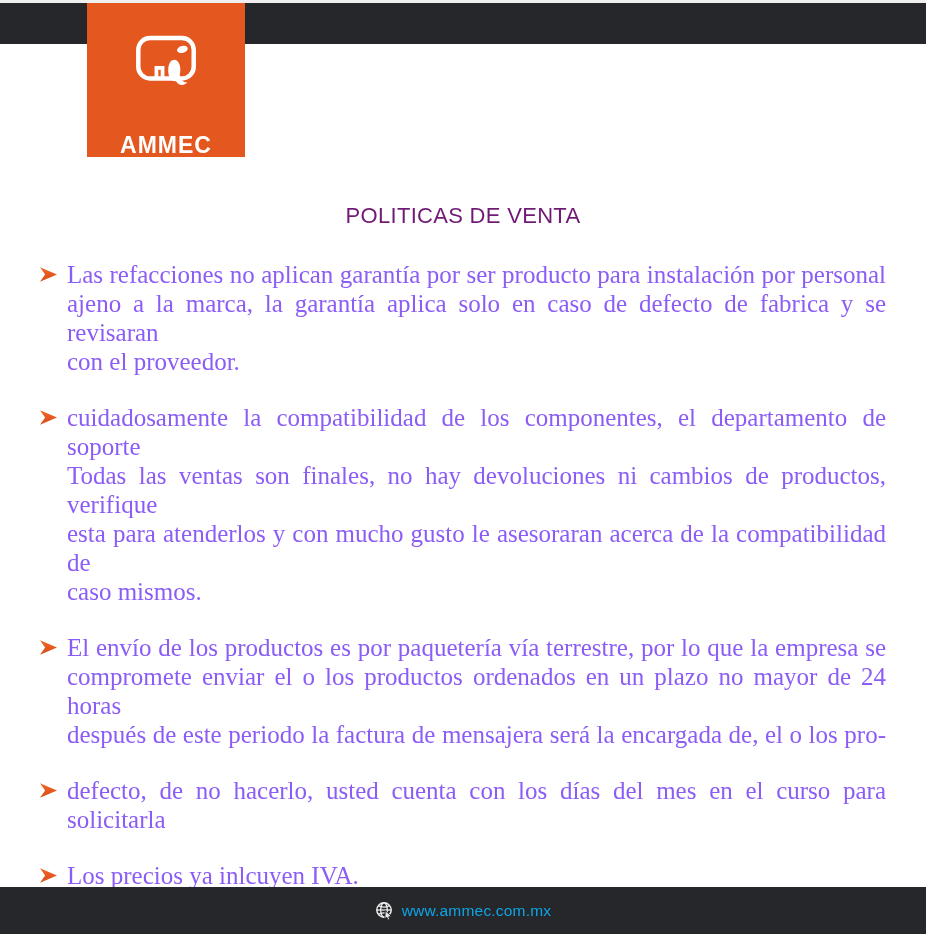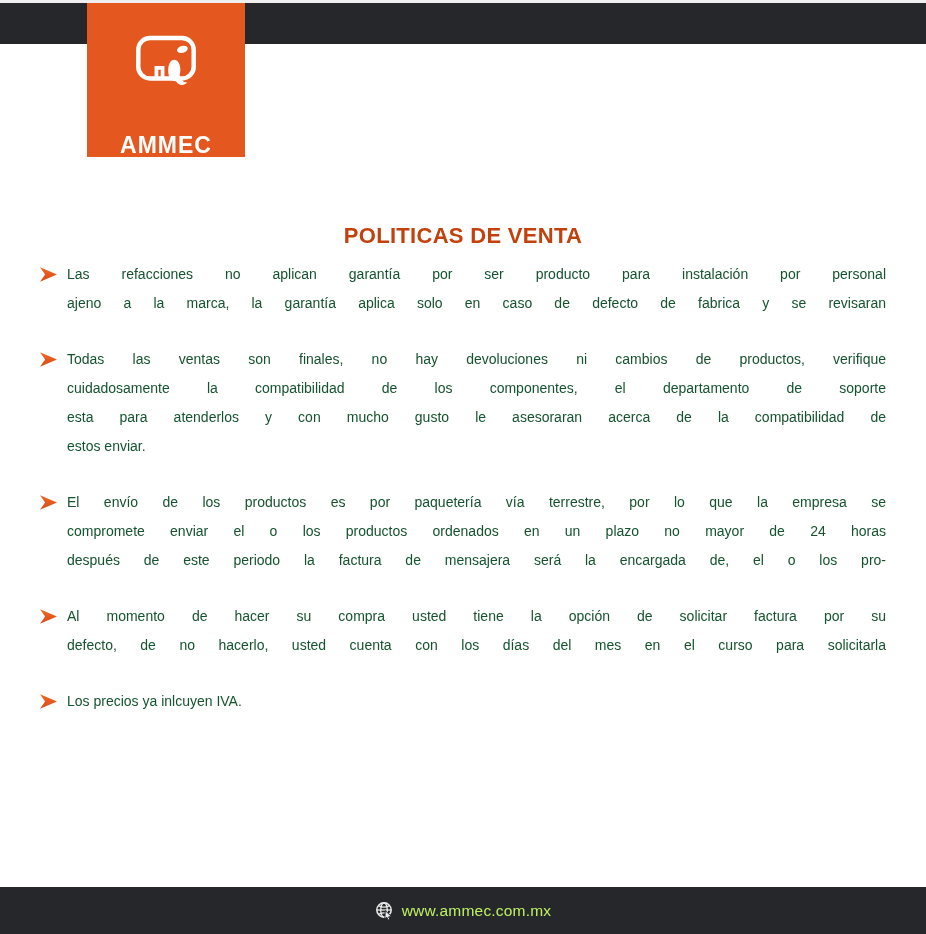--- a/index.html
+++ b/index.html
@@ -13,37 +13,37 @@
     position:absolute;top:3px;left:87px;width:158px;height:154px;background:#E4571F;
     display:flex;flex-direction:column;align-items:center;z-index:2;gap:42px;
   }
   .logo-tile svg.elephant{margin-top:32px;display:block;}
   .wordmark{
     margin-top:5px;color:#ffffff;font-weight:bold;font-size:23px;
     letter-spacing:1px;line-height:1;
   }
   .doc-title{
     position:absolute;top:203px;left:0;width:100%;text-align:center;
-    font-size:22px;font-weight:bold;color:#c2410c;letter-spacing:0.3px;margin-top:20px;
+    font-size:22px;font-weight:normal;color:#701a75;letter-spacing:0.3px;
   }
   .content{position:absolute;top:260px;left:40px;width:846px;}
   .policy{display:flex;margin:0 0 27px 0;}
   .bullet-arrow{
     flex:none;width:17px;height:15px;margin:7px 10px 0 0;
     background:linear-gradient(180deg,#F06A25 0%,#E4571F 55%,#D24E1A 100%);
     clip-path:polygon(0 2%,100% 50%,0 98%,30% 50%);
   }
-  .policy-lines{flex:1;font-size:14px;line-height:29px;color:#14532d;}
+  .policy-lines{flex:1;font-size:25px;line-height:29px;color:#8b5cf6;font-family:Liberation Serif, serif;}
   .policy-lines .line{text-align:justify;text-align-last:justify;}
   .policy-lines .line.last{text-align:justify;text-align-last:left;}
   .footer-bar{
     position:absolute;left:0;top:887px;width:100%;height:47px;background:#26272B;
     display:flex;align-items:center;justify-content:center;gap:8px;
   }
-  .footer-url{color:#bef264;font-size:15.5px;letter-spacing:0.2px;}
+  .footer-url{color:#0ea5e9;font-size:15.5px;letter-spacing:0.2px;}
   .globe-icon{display:block;}
 </style>
 </head>
 <body>
 
 <div class="top-strip"></div>
 <div class="header-bar"></div>
 
 <div class="logo-tile">
   <svg class="elephant" width="90" height="76" viewBox="0 0 90 76" aria-hidden="true">
@@ -56,43 +56,43 @@
 </div>
 
 <div class="doc-title">POLITICAS DE VENTA</div>
 
 <div class="content">
     <div class="policy">
       <span class="bullet-arrow"></span>
       <div class="policy-lines">
         <div class="line">Las refacciones no aplican garantía por ser producto para instalación por personal</div>
         <div class="line">ajeno a la marca, la garantía aplica solo en caso de defecto de fabrica y se revisaran</div>
+        <div class="line last">con el proveedor.</div>
       </div>
     </div>
     <div class="policy">
       <span class="bullet-arrow"></span>
       <div class="policy-lines">
+        <div class="line">cuidadosamente la compatibilidad de los componentes, el departamento de soporte</div>
         <div class="line">Todas las ventas son finales, no hay devoluciones ni cambios de productos, verifique</div>
-        <div class="line">cuidadosamente la compatibilidad de los componentes, el departamento de soporte</div>
         <div class="line">esta para atenderlos y con mucho gusto le asesoraran acerca de la compatibilidad de</div>
-        <div class="line last">estos enviar.</div>
+        <div class="line last">caso mismos.</div>
       </div>
     </div>
     <div class="policy">
       <span class="bullet-arrow"></span>
       <div class="policy-lines">
         <div class="line">El envío de los productos es por paquetería vía terrestre, por lo que la empresa se</div>
         <div class="line">compromete enviar el o los productos ordenados en un plazo no mayor de 24 horas</div>
         <div class="line">después de este periodo la factura de mensajera será la encargada de, el o los pro-</div>
       </div>
     </div>
     <div class="policy">
       <span class="bullet-arrow"></span>
       <div class="policy-lines">
-        <div class="line">Al momento de hacer su compra usted tiene la opción de solicitar factura por su</div>
         <div class="line">defecto, de no hacerlo, usted cuenta con los días del mes en el curso para solicitarla</div>
       </div>
     </div>
     <div class="policy">
       <span class="bullet-arrow"></span>
       <div class="policy-lines">
         <div class="line last">Los precios ya inlcuyen IVA.</div>
       </div>
     </div>
   </div>

